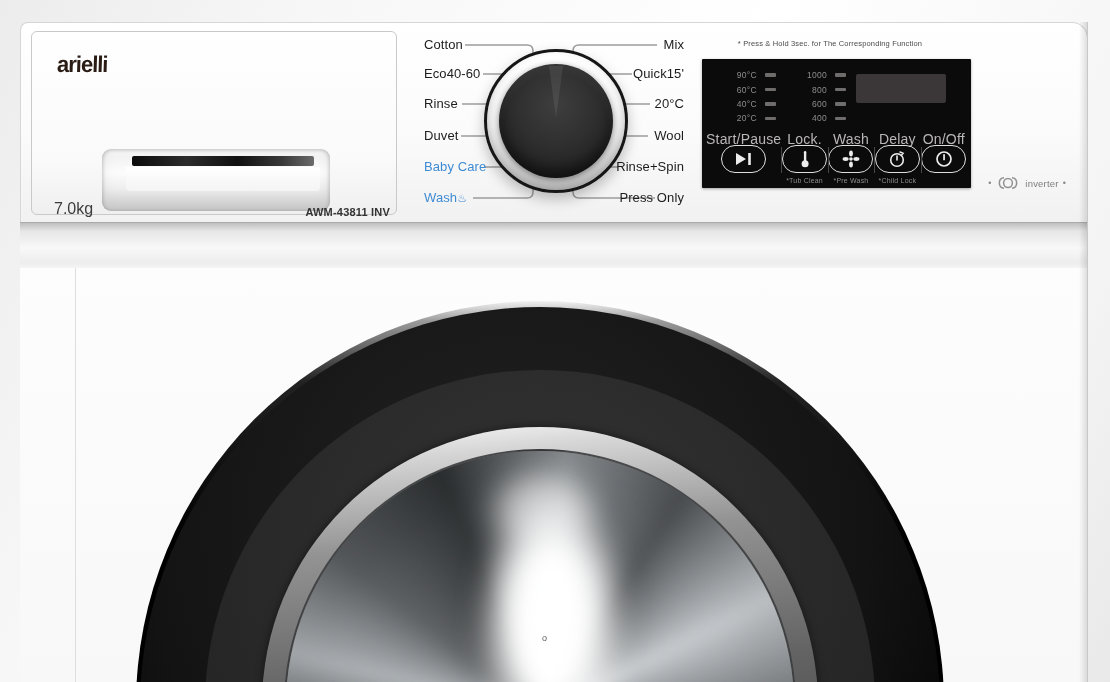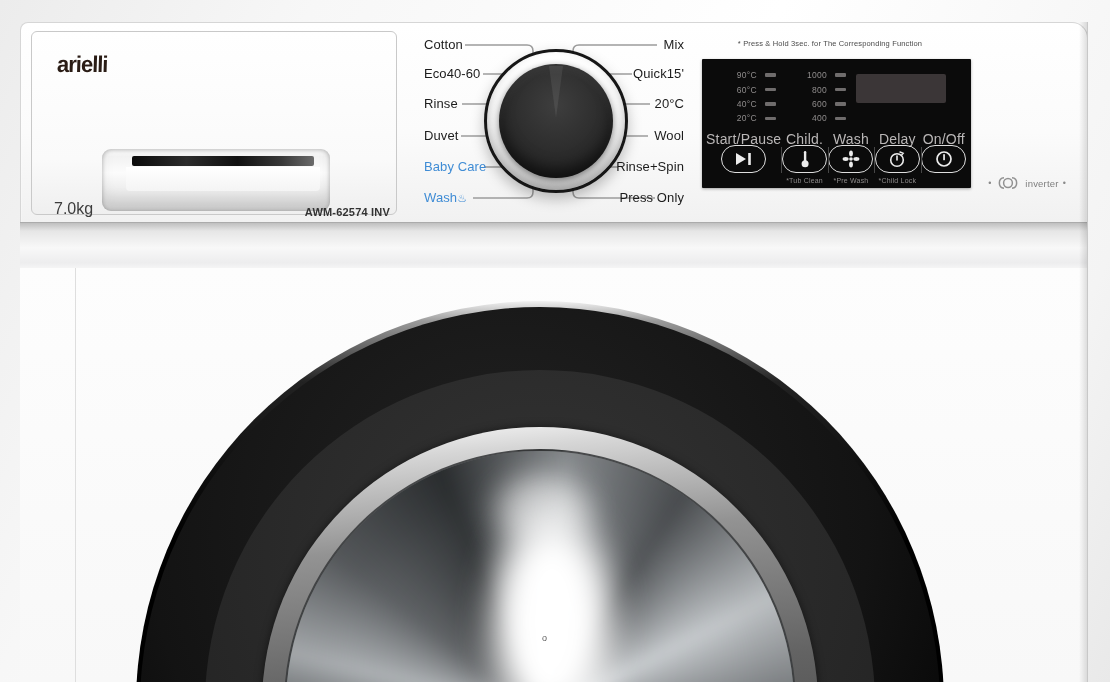--- a/index.html
+++ b/index.html
@@ -142,21 +142,21 @@
 
   <div class="fascia">
 
     <div class="drawer-panel">
       <div class="logo">arielli</div>
       <div class="drawer-recess">
         <div class="drawer-shelf"></div>
         <div class="drawer-slot"></div>
       </div>
       <div class="capacity">7.0kg</div>
-      <div class="model">AWM-62574 INV</div>
+      <div class="model">AWM-43811 INV</div>
     </div>
 
     <svg class="dial-lines" width="290" height="185" viewBox="0 0 290 185">
       <g fill="none" stroke="#9c9c9c" stroke-width="1.5">
         <path d="M44 12 H106 Q112 12 112 18 V22"></path>
         <path d="M62 41 H85"></path>
         <path d="M41 71 H85"></path>
         <path d="M40 103 H85"></path>
         <path d="M63 134 H85"></path>
         <path d="M52 165 H106 Q112 165 112 159 V153"></path>
@@ -240,21 +240,21 @@
           <button class="ctrl-btn">
             <svg width="21" height="14" viewBox="0 0 21 14">
               <path d="M3 1 L13 7 L3 13 Z" fill="#ececec"></path>
               <rect x="15.2" y="1" width="2.6" height="12" fill="#ececec"></rect>
             </svg>
           </button>
           <span class="ctrl-sub"></span>
         </div>
 
         <div class="ctrl">
-          <span class="ctrl-label">Child.</span>
+          <span class="ctrl-label">Lock.</span>
           <button class="ctrl-btn">
             <svg width="10" height="18" viewBox="0 0 10 18">
               <rect x="3.9" y="1" width="2.4" height="10.5" rx="1.2" fill="#ececec"></rect>
               <circle cx="5.1" cy="13.8" r="3.5" fill="#ececec"></circle>
             </svg>
           </button>
           <span class="ctrl-sub">*Tub Clean</span>
         </div>
 
         <div class="ctrl">

